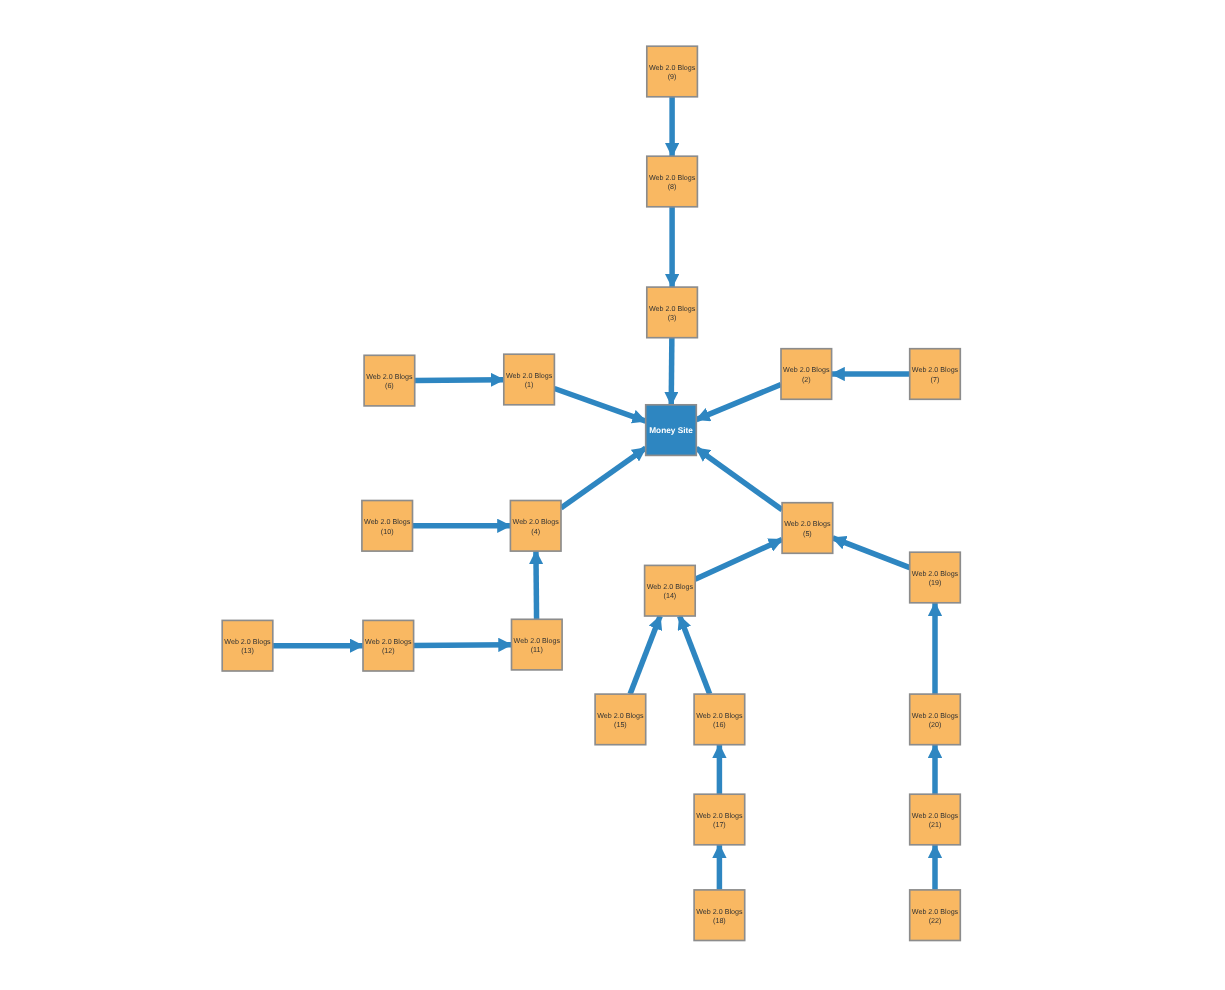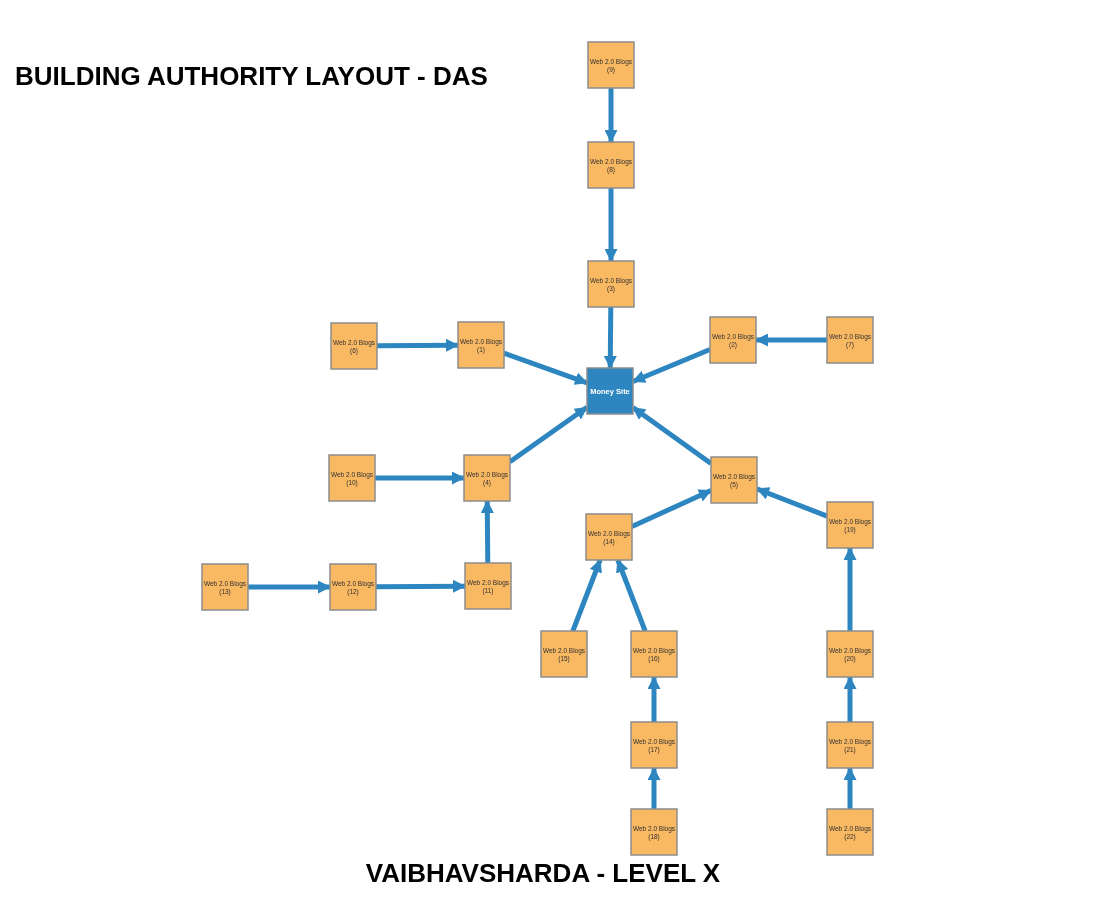--- a/index.html
+++ b/index.html
@@ -166,16 +166,14 @@
       <g>
         <rect x="827" y="722" width="46" height="46" fill="#F9B862" stroke="#8C8C8C" stroke-width="1.5"></rect>
         <text x="850" text-anchor="middle" fill="#333333" font-size="6.5"><tspan x="850" y="743.5">Web 2.0 Blogs</tspan><tspan x="850" y="752">(21)</tspan></text>
       </g>
       <g>
         <rect x="827" y="809" width="46" height="46" fill="#F9B862" stroke="#8C8C8C" stroke-width="1.5"></rect>
         <text x="850" text-anchor="middle" fill="#333333" font-size="6.5"><tspan x="850" y="830.5">Web 2.0 Blogs</tspan><tspan x="850" y="839">(22)</tspan></text>
       </g>
     </svg>
 
-  <div class="main-title">BUILDING AUTHORITY LAYOUT - DAS</div>
-  <div class="footer-title">VAIBHAVSHARDA - LEVEL X</div>
 
 </div>
 
 </body></html>

